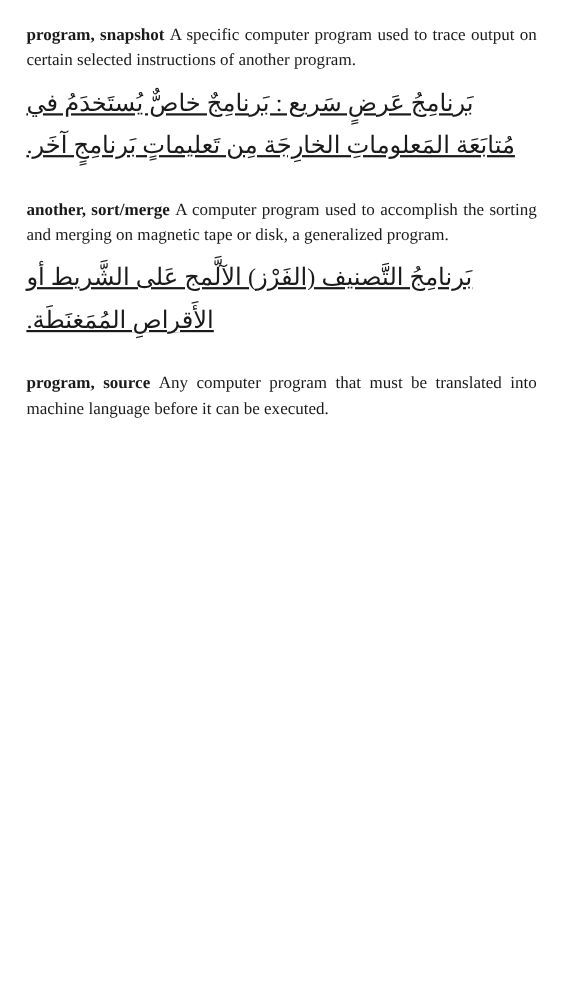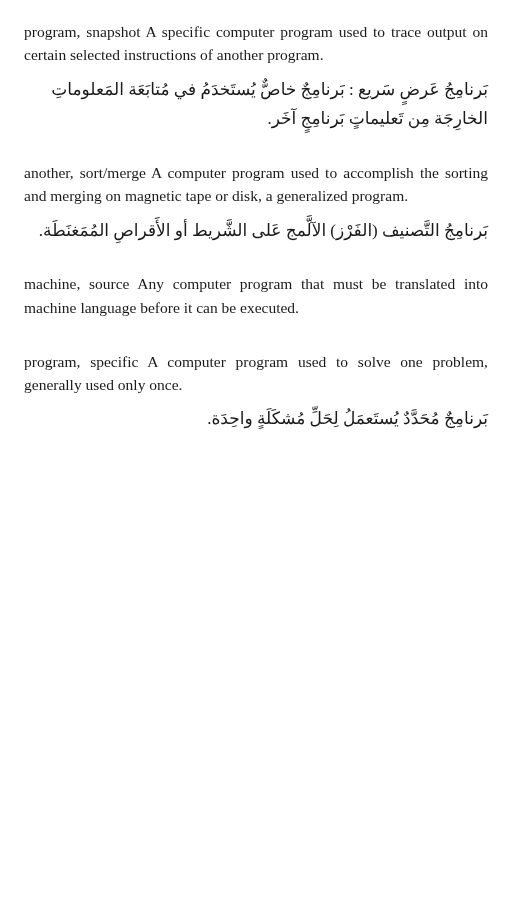--- a/index.html
+++ b/index.html
@@ -22,30 +22,31 @@
     }
 
     .entry-en {
       font-size: 15.5px;
       line-height: 1.5;
       text-align: justify;
       margin-bottom: 8px;
     }
 
     .entry-en .term {
-      font-weight: normal;
+      font-weight: bold;
     }
 
     .entry-ar {
-      font-size: 17px;
+      font-size: 22px;
       line-height: 1.75;
-      text-align: right;
+      text-align: left;
       direction: rtl;
       font-family: 'Traditional Arabic', 'Arial Unicode MS', 'Scheherazade', serif;
       color: #1a1a1a;
+      text-decoration: underline;
     }
 
     .divider {
       height: 1px;
       background: transparent;
       margin: 4px 0;
     }
   </style>
 </head>
 <body>
@@ -55,20 +56,16 @@
       <div class="entry-en"><span class="term">program, snapshot  </span>A specific computer program used to trace output on certain selected instructions of another program.</div>
       <div class="entry-ar">بَرنامِجُ عَرضٍ سَريع : بَرنامِجٌ خاصٌّ يُستَخدَمُ في مُتابَعَة المَعلوماتِ الخارِجَة مِن تَعليماتٍ بَرنامِجٍ آخَر.</div>
       <div class="divider"></div>
     </div>
     <div class="entry">
       <div class="entry-en"><span class="term">another, sort/merge  </span>A computer program used to accomplish the sorting and merging on magnetic tape or disk, a generalized program.</div>
       <div class="entry-ar">بَرنامِجُ التَّصنيف (الفَرْز) الآلَّمج عَلى الشَّريط أو الأَقراصِ المُمَغنَطَة.</div>
       <div class="divider"></div>
     </div>
     <div class="entry">
-      <div class="entry-en"><span class="term">machine, source  </span>Any computer program that must be translated into machine language before it can be executed.</div>
+      <div class="entry-en"><span class="term">program, source  </span>Any computer program that must be translated into machine language before it can be executed.</div>
       <div class="divider"></div>
-    </div>
-    <div class="entry">
-      <div class="entry-en"><span class="term">program, specific  </span>A computer program used to solve one problem, generally used only once.</div>
-      <div class="entry-ar">بَرنامِجٌ مُحَدَّدٌ يُستَعمَلُ لِحَلِّ مُشكَلَةٍ واحِدَة.</div>
     </div>
   </div>
 
 </body></html>

